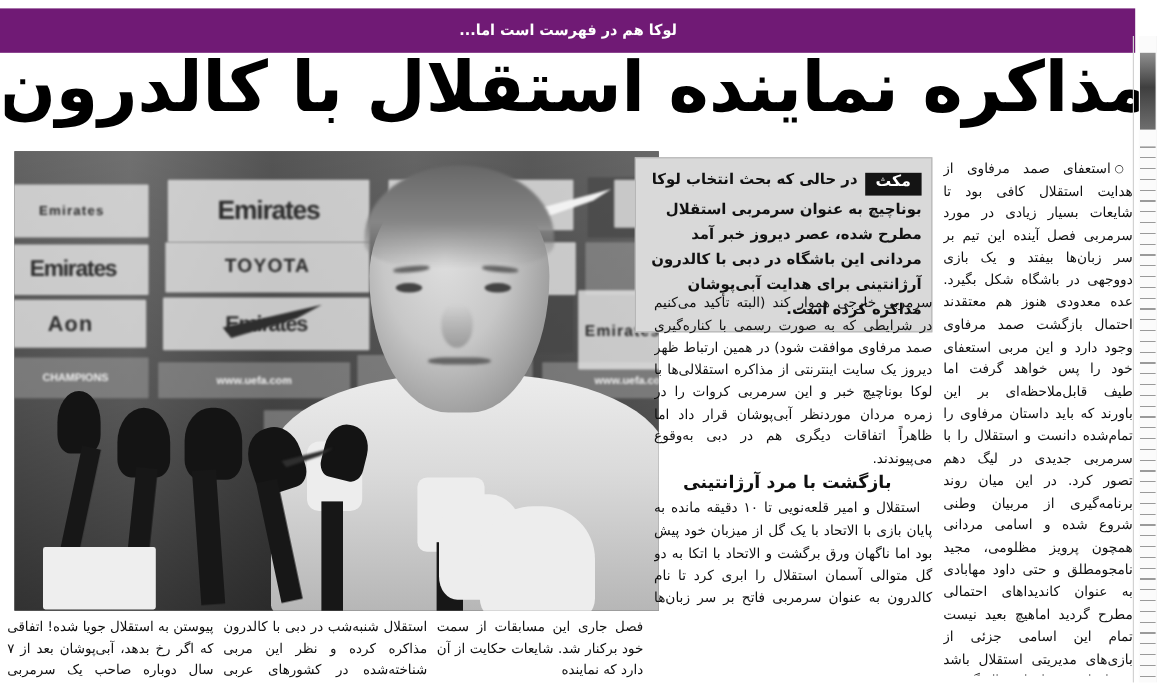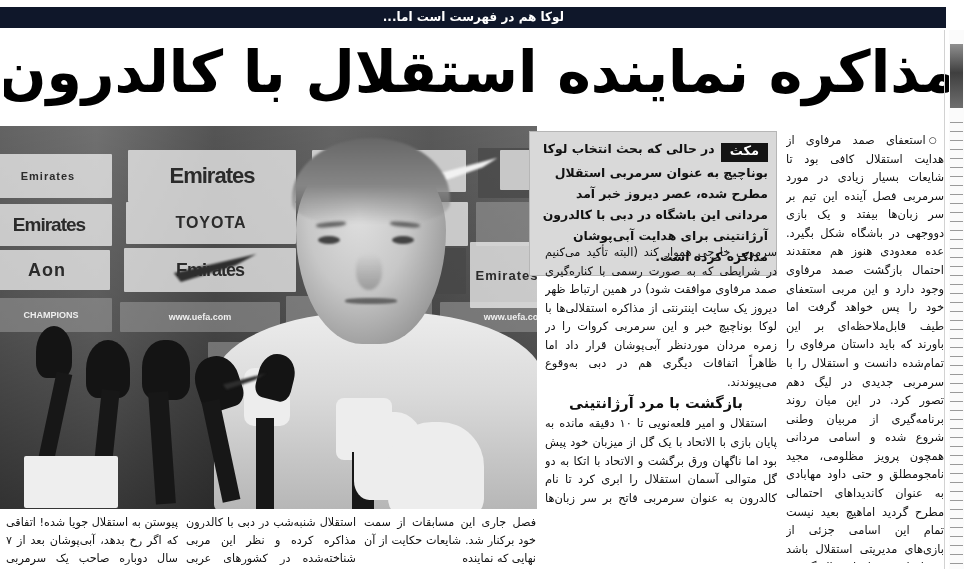--- a/index.html
+++ b/index.html
@@ -17,22 +17,22 @@
     font-family: "DejaVu Sans", "Liberation Sans", sans-serif;
     direction: rtl;
   }
 
   
   .kicker-bar {
     position: absolute;
     left: 0;
     top: 7px;
     width: 946px;
-    height: 21px;
-    background: #0f172a;
+    height: 37px;
+    background: #701a75;
     color: #ffffff;
     display: flex;
     align-items: center;
     justify-content: center;
   }
   .kicker-text {
     font-size: 12.5px;
     font-weight: bold;
     letter-spacing: -0.2px;
     line-height: 1;
@@ -60,21 +60,21 @@
     white-space: nowrap;
     letter-spacing: -2px;
     transform: scaleX(0.98);
     transform-origin: right center;
     font-family: "DejaVu Sans", "Liberation Sans", sans-serif;
   }
 
   
   .photo {
     position: absolute;
-    left: 0;
+    left: 12px;
     top: 126px;
     width: 537px;
     height: 383px;
     overflow: hidden;
     background: #4a4a4a;
     filter: grayscale(100%);
   }
   .photo-bg {
     position: absolute;
     inset: 0;
@@ -427,21 +427,21 @@
     <p>استقلال و امیر قلعه‌نویی تا ۱۰ دقیقه مانده به پایان بازی با الاتحاد با یک گل از میزبان خود پیش بود اما ناگهان ورق برگشت و الاتحاد با اتکا به دو گل متوالی آسمان استقلال را ابری کرد تا نام کالدرون به عنوان سرمربی فاتح بر سر زبان‌ها بیفتد. این مربی آرژانتینی الاتحاد را تا فینال لیگ قهرمانان آسیا هم رهنمون ساخت اما قبل از شروع</p>
   </div>
 
   <div class="col col-right">
     <p class="bullet noindent">استعفای صمد مرفاوی از هدایت استقلال کافی بود تا شایعات بسیار زیادی در مورد سرمربی فصل آینده این تیم بر سر زبان‌ها بیفتد و یک بازی دووجهی در باشگاه شکل بگیرد. عده معدودی هنوز هم معتقدند احتمال بازگشت صمد مرفاوی وجود دارد و این مربی استعفای خود را پس خواهد گرفت اما طیف قابل‌ملاحظه‌ای بر این باورند که باید داستان مرفاوی را تمام‌شده دانست و استقلال را با سرمربی جدیدی در لیگ دهم تصور کرد. در این میان روند برنامه‌گیری از مربیان وطنی شروع شده و اسامی مردانی همچون پرویز مظلومی، مجید نامجومطلق و حتی داود مهابادی به عنوان کاندیداهای احتمالی مطرح گردید اماهیچ بعید نیست تمام این اسامی جزئی از بازی‌های مدیریتی استقلال باشد دقیقا مانند خردادماه سال گذشته که اسامی مردانی همچون اددی‌موس و برونو متسو توسط نزدیکان باشگاه مطرح شد حال آن که امیررضا واعظی‌آشتیانی با صمد مرفاوی به توافق نهایی رسیده بود!</p>
 
   </div>
 
   <div class="bottom-col bc-1">
     <p>فصل جاری این مسابقات از سمت خود برکنار شد.
-شایعات حکایت از آن نهایی که نماینده</p>
+شایعات حکایت از آن دارد که نماینده</p>
   </div>
   <div class="bottom-col bc-2">
     <p>استقلال شنبه‌شب در دبی با کالدرون مذاکره کرده و نظر این مربی شناخته‌شده در کشورهای عربی حوزه خلیج‌فارس را برای</p>
   </div>
   <div class="bottom-col bc-3">
     <p>پیوستن به استقلال جویا شده! اتفاقی که اگر رخ بدهد، آبی‌پوشان بعد از ۷ سال دوباره صاحب یک سرمربی خارجی می‌شوند.</p>
   </div>
 
   <div class="gutter-line"></div>
   <div class="edge-strip">

